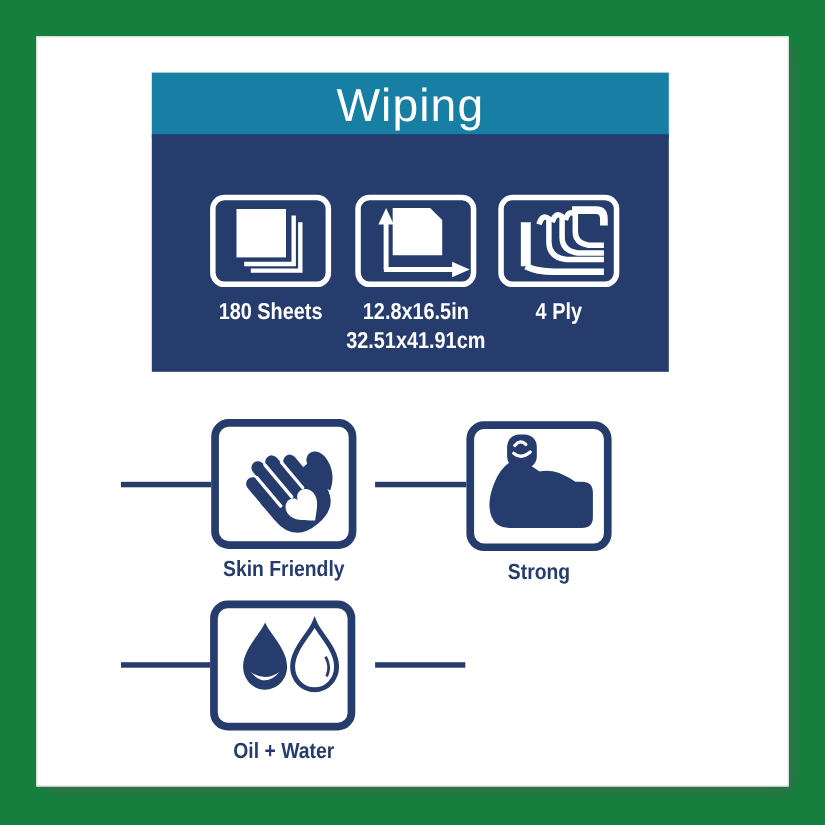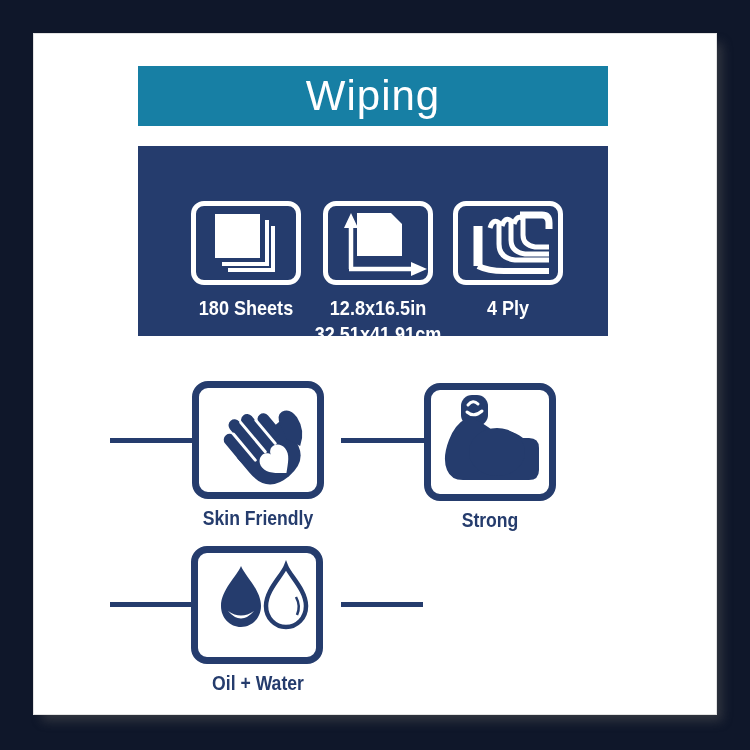--- a/index.html
+++ b/index.html
@@ -1,29 +1,29 @@
 <!DOCTYPE html>
 <html><head>
 <meta charset="utf-8">
 <style>
   * { margin:0; padding:0; box-sizing:border-box; }
   html,body { width:750px; height:750px; background:#fff; font-family:"Liberation Sans", sans-serif; }
-  .canvas { position:relative; width:750px; height:750px; background:#0f172a; overflow:hidden; }
+  .canvas { position:relative; width:750px; height:750px; background:#15803d; overflow:hidden; }
   .card {
     position:absolute; left:33px; top:33px; width:684px; height:682px;
     background:#ffffff; border:1px solid #e2e2e2;
     box-shadow:7px 8px 10px -2px rgba(90,90,90,0.45);
   }
   .banner {
     position:absolute; left:104px; top:32px; width:470px; height:60px;
     background:#177fa4; color:#ffffff; display:flex; align-items:center; justify-content:center;
     font-size:42px; font-weight:400; letter-spacing:1px;
   }
   .panel {
-    position:absolute; left:104px; top:112px; width:470px; height:190px;
+    position:absolute; left:104px; top:88px; width:470px; height:216px;
     background:#253c6d;
   }
   .spec-box {
     position:absolute; top:55px; width:110px; height:84px;
     border:5px solid #ffffff; border-radius:13px;
   }
   .spec-box svg { position:absolute; left:0; top:0; width:100px; height:74px; }
   .sb1 { left:53px; } .sb2 { left:185px; } .sb3 { left:315px; }
   .spec-label {
     position:absolute; top:149px; width:160px; text-align:center;

